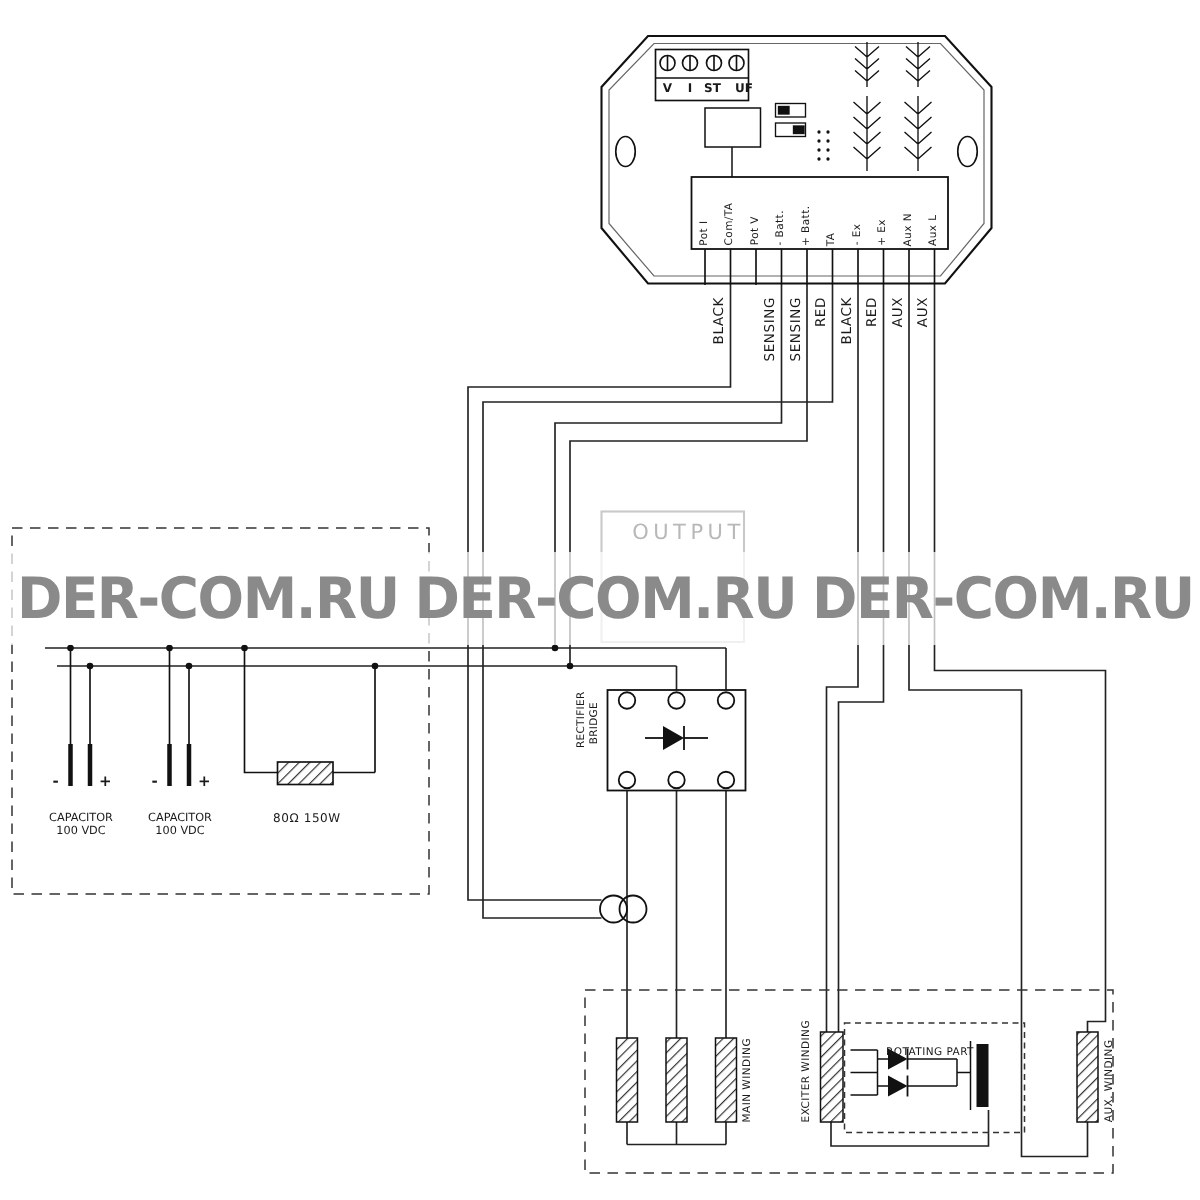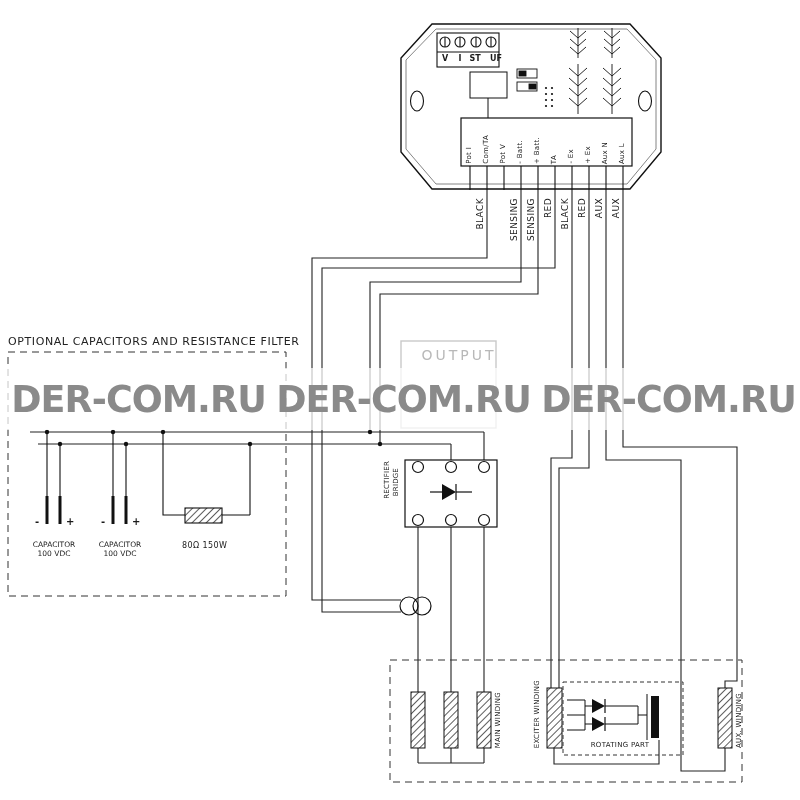--- a/index.html
+++ b/index.html
@@ -229,21 +229,20 @@
 
   <div class="v wire-label" style="left:475px;top:198px">BLACK</div>
   <div class="v wire-label" style="left:509px;top:198px">SENSING</div>
   <div class="v wire-label" style="left:526px;top:198px">SENSING</div>
   <div class="v wire-label" style="left:543px;top:198px">RED</div>
   <div class="v wire-label" style="left:560px;top:198px">BLACK</div>
   <div class="v wire-label" style="left:577px;top:198px">RED</div>
   <div class="v wire-label" style="left:594px;top:198px">AUX</div>
   <div class="v wire-label" style="left:611px;top:198px">AUX</div>
 
-  <div class="h-label filter-title" style="left:8px;top:335px">OPTIONAL  CAPACITORS  AND  RESISTANCE  FILTER</div>
 
   <div class="h-label pol" style="left:35px;top:516px">-</div>
   <div class="h-label pol" style="left:66px;top:516px">+</div>
   <div class="h-label pol" style="left:101px;top:516px">-</div>
   <div class="h-label pol" style="left:132px;top:516px">+</div>
 
   <div class="h-label cap-text" style="left:22px;top:540px">
     <div>CAPACITOR</div>
     <div>100 VDC</div>
   </div>
@@ -254,15 +253,15 @@
   <div class="h-label res-label" style="left:182px;top:541px">80Ω  150W</div>
 
   <div class="h-label output-label" style="left:401px;top:347px">OUTPUT</div>
 
   <div class="v rect-label" style="left:383px;top:461px">RECTIFIER</div>
   <div class="v rect-label" style="left:392px;top:468px">BRIDGE</div>
 
   <div class="v wind-label" style="left:494px;bottom:52px">MAIN  WINDING</div>
   <div class="v wind-label" style="left:533px;bottom:52px">EXCITER  WINDING</div>
   <div class="v wind-label" style="left:735px;bottom:52px">AUX.  WINDING</div>
-  <div class="h-label rot-label" style="left:584px;top:741px">ROTATING  PART</div>
+  <div class="h-label rot-label" style="left:584px;top:697px">ROTATING  PART</div>
 
 </div>
 
 </body></html>

